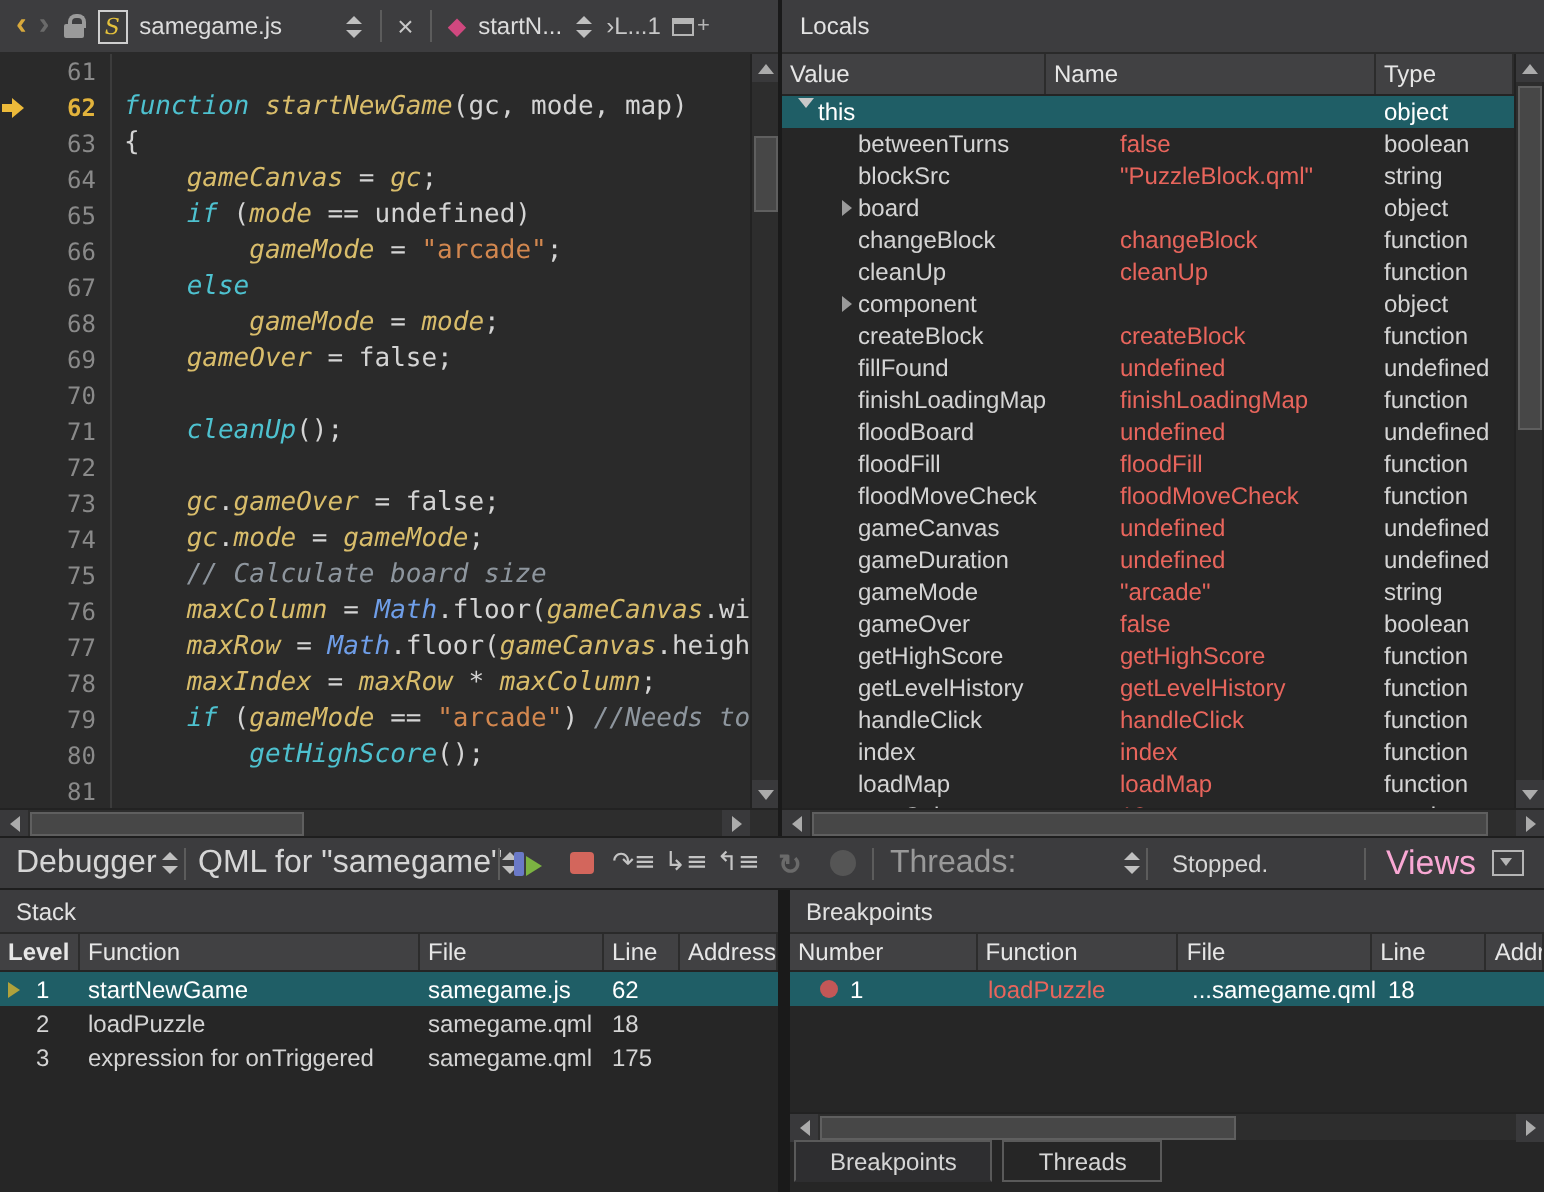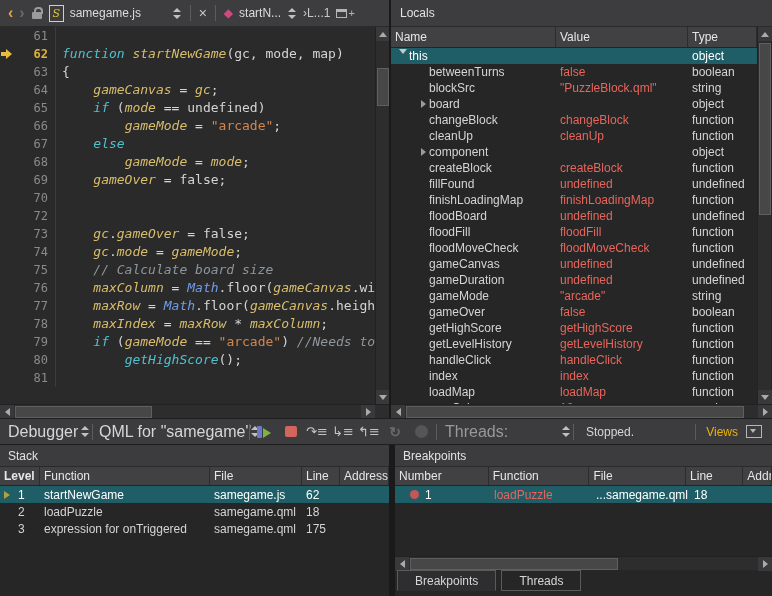--- a/index.html
+++ b/index.html
@@ -73,21 +73,21 @@
   .combo .lbl.dis{color:#999}
   .dbg-ico{width:24px;height:20px;display:flex;align-items:center;justify-content:center;margin:0 1px}
   .ico-continue{position:relative;width:16px;height:14px}
   .ico-continue .blue{position:absolute;left:0;top:1px;width:5px;height:12px;background:#6a79c8;border-radius:1px}
   .ico-continue .green{position:absolute;left:6px;top:3px;width:0;height:0;border-left:8px solid #7cb342;border-top:5px solid transparent;border-bottom:5px solid transparent}
   .ico-stop{width:12px;height:11px;background:#d3665c;border-radius:2px}
   .step-glyph{color:#c4c4c4;font-size:13px;line-height:1;font-family:"DejaVu Sans",sans-serif}
   .ico-power{color:#6a6a6a;font-size:14px;font-weight:bold}
   .ico-record{width:13px;height:13px;border-radius:50%;background:#555}
   .views-wrap{margin-left:auto;display:flex;align-items:center;gap:8px;padding-right:10px}
-  .views-lbl{color:#eab308;font-size:12px}
+  .views-lbl{color:#f9a8d4;font-size:17px}
   .win-icon{width:14px;height:11px;border:1px solid #b5b5b5;background:#3c3c3e;position:relative}
   .win-icon::after{content:"";position:absolute;left:3px;top:3px;width:0;height:0;
                    border-left:3px solid transparent;border-right:3px solid transparent;border-top:4px solid #b5b5b5}
   
   #stack-pane{left:0;top:445px;width:389px;height:151px;background:#262626}
   #bp-pane{left:395px;top:445px;width:377px;height:151px;background:#262626;overflow:hidden}
   .pane-title2{height:22px;background:#3c3c3e;border-bottom:1px solid #2a2a2a;display:flex;align-items:center;
                padding-left:8px;color:#e2e2e2;font-size:12px;box-sizing:border-box}
   .trow{display:flex;align-items:center;height:17px;font-size:12px;white-space:nowrap}
   .trow.sel{background:#1f5e66;color:#fff}
@@ -136,20 +136,21 @@
       <div class="code-line"><span class="bp-margin"></span><span class="lnum">61</span><span class="fold"></span><span class="codetxt"></span></div>
       <div class="code-line"><span class="bp-margin"><span class="cl-arrow"><span class="bar"></span><span class="tri"></span></span></span><span class="lnum cur">62</span><span class="fold"></span><span class="codetxt"><span class="seg-k">function </span><span class="seg-v">startNewGame</span><span class="seg-p">(gc, mode, map)</span></span></div>
       <div class="code-line"><span class="bp-margin"></span><span class="lnum">63</span><span class="fold"></span><span class="codetxt"><span class="seg-p">{</span></span></div>
       <div class="code-line"><span class="bp-margin"></span><span class="lnum">64</span><span class="fold"></span><span class="codetxt"><span class="seg-p">    </span><span class="seg-v">gameCanvas</span><span class="seg-p"> = </span><span class="seg-v">gc</span><span class="seg-p">;</span></span></div>
       <div class="code-line"><span class="bp-margin"></span><span class="lnum">65</span><span class="fold"></span><span class="codetxt"><span class="seg-p">    </span><span class="seg-k">if</span><span class="seg-p"> (</span><span class="seg-v">mode</span><span class="seg-p"> == undefined)</span></span></div>
       <div class="code-line"><span class="bp-margin"></span><span class="lnum">66</span><span class="fold"></span><span class="codetxt"><span class="seg-p">        </span><span class="seg-v">gameMode</span><span class="seg-p"> = </span><span class="seg-s">"arcade"</span><span class="seg-p">;</span></span></div>
       <div class="code-line"><span class="bp-margin"></span><span class="lnum">67</span><span class="fold"></span><span class="codetxt"><span class="seg-p">    </span><span class="seg-k">else</span></span></div>
       <div class="code-line"><span class="bp-margin"></span><span class="lnum">68</span><span class="fold"></span><span class="codetxt"><span class="seg-p">        </span><span class="seg-v">gameMode</span><span class="seg-p"> = </span><span class="seg-v">mode</span><span class="seg-p">;</span></span></div>
       <div class="code-line"><span class="bp-margin"></span><span class="lnum">69</span><span class="fold"></span><span class="codetxt"><span class="seg-p">    </span><span class="seg-v">gameOver</span><span class="seg-p"> = false;</span></span></div>
       <div class="code-line"><span class="bp-margin"></span><span class="lnum">70</span><span class="fold"></span><span class="codetxt"></span></div>
+      <div class="code-line"><span class="bp-margin"></span><span class="lnum">71</span><span class="fold"></span><span class="codetxt"><span class="seg-p">    </span><span class="seg-f">cleanUp</span><span class="seg-p">();</span></span></div>
       <div class="code-line"><span class="bp-margin"></span><span class="lnum">72</span><span class="fold"></span><span class="codetxt"></span></div>
       <div class="code-line"><span class="bp-margin"></span><span class="lnum">73</span><span class="fold"></span><span class="codetxt"><span class="seg-p">    </span><span class="seg-v">gc</span><span class="seg-p">.</span><span class="seg-v">gameOver</span><span class="seg-p"> = false;</span></span></div>
       <div class="code-line"><span class="bp-margin"></span><span class="lnum">74</span><span class="fold"></span><span class="codetxt"><span class="seg-p">    </span><span class="seg-v">gc</span><span class="seg-p">.</span><span class="seg-v">mode</span><span class="seg-p"> = </span><span class="seg-v">gameMode</span><span class="seg-p">;</span></span></div>
       <div class="code-line"><span class="bp-margin"></span><span class="lnum">75</span><span class="fold"></span><span class="codetxt"><span class="seg-p">    </span><span class="seg-c">// Calculate board size</span></span></div>
       <div class="code-line"><span class="bp-margin"></span><span class="lnum">76</span><span class="fold"></span><span class="codetxt"><span class="seg-p">    </span><span class="seg-v">maxColumn</span><span class="seg-p"> = </span><span class="seg-m">Math</span><span class="seg-p">.floor(</span><span class="seg-v">gameCanvas</span><span class="seg-p">.width</span></span></div>
       <div class="code-line"><span class="bp-margin"></span><span class="lnum">77</span><span class="fold"></span><span class="codetxt"><span class="seg-p">    </span><span class="seg-v">maxRow</span><span class="seg-p"> = </span><span class="seg-m">Math</span><span class="seg-p">.floor(</span><span class="seg-v">gameCanvas</span><span class="seg-p">.height</span></span></div>
       <div class="code-line"><span class="bp-margin"></span><span class="lnum">78</span><span class="fold"></span><span class="codetxt"><span class="seg-p">    </span><span class="seg-v">maxIndex</span><span class="seg-p"> = </span><span class="seg-v">maxRow</span><span class="seg-p"> * </span><span class="seg-v">maxColumn</span><span class="seg-p">;</span></span></div>
       <div class="code-line"><span class="bp-margin"></span><span class="lnum">79</span><span class="fold"></span><span class="codetxt"><span class="seg-p">    </span><span class="seg-k">if</span><span class="seg-p"> (</span><span class="seg-v">gameMode</span><span class="seg-p"> == </span><span class="seg-s">"arcade"</span><span class="seg-p">) </span><span class="seg-c">//Needs to</span></span></div>
       <div class="code-line"><span class="bp-margin"></span><span class="lnum">80</span><span class="fold"></span><span class="codetxt"><span class="seg-p">        </span><span class="seg-f">getHighScore</span><span class="seg-p">();</span></span></div>
       <div class="code-line"><span class="bp-margin"></span><span class="lnum">81</span><span class="fold"></span><span class="codetxt"></span></div>
@@ -176,22 +177,22 @@
     </div>
 </div>
 
 <div class="abs divider-v" style="left:389px;top:0;width:2px;height:418px"></div>
 
 <div class="abs" id="locals-pane">
   <div class="pane-title">
       <span>Locals</span>
     </div>
   <div class="tbl-header" style="width:366px">
+      <div class="hc" style="width: 132px;">Value</div>
       <div class="hc" style="width: 165px;">Name</div>
-      <div class="hc" style="width: 132px;">Value</div>
       <div class="hc" style="width: 69px;">Type</div>
     </div>
   <div style="height:357px;overflow:hidden;width:366px">
       <div class="lrow sel">
         <div class="cell" style="width: 165px; display: flex; ">
           <span style="width: 6px; flex: 0 0 auto;"></span>
           <span class="tg">
             <span class="tg-down"></span>
           </span>
           <span>this</span>

